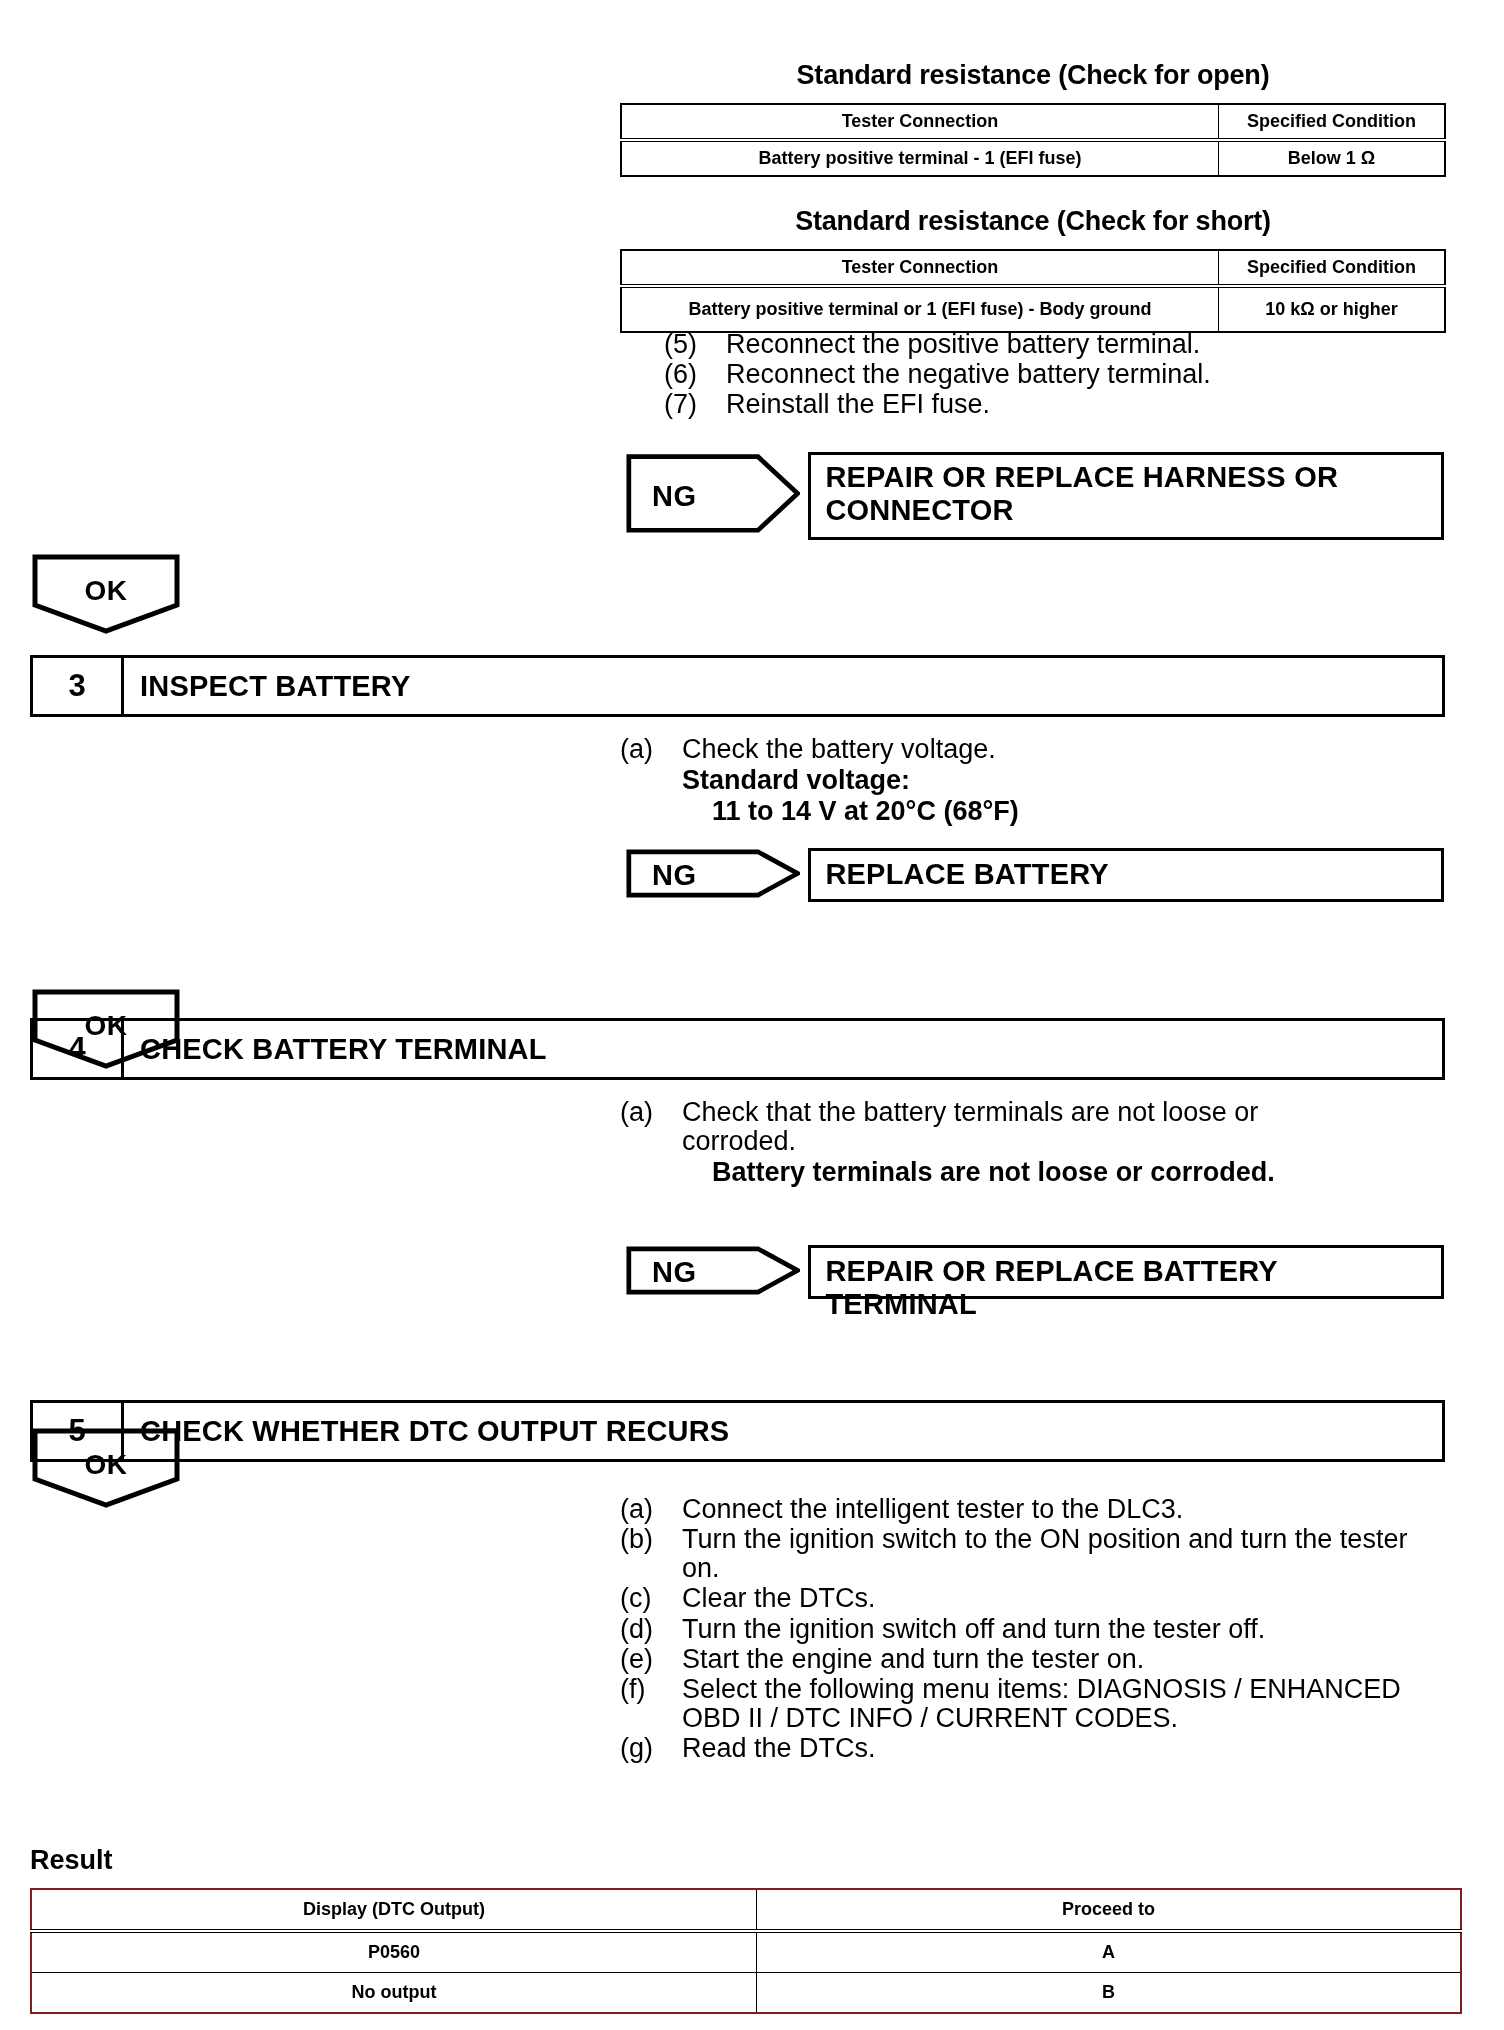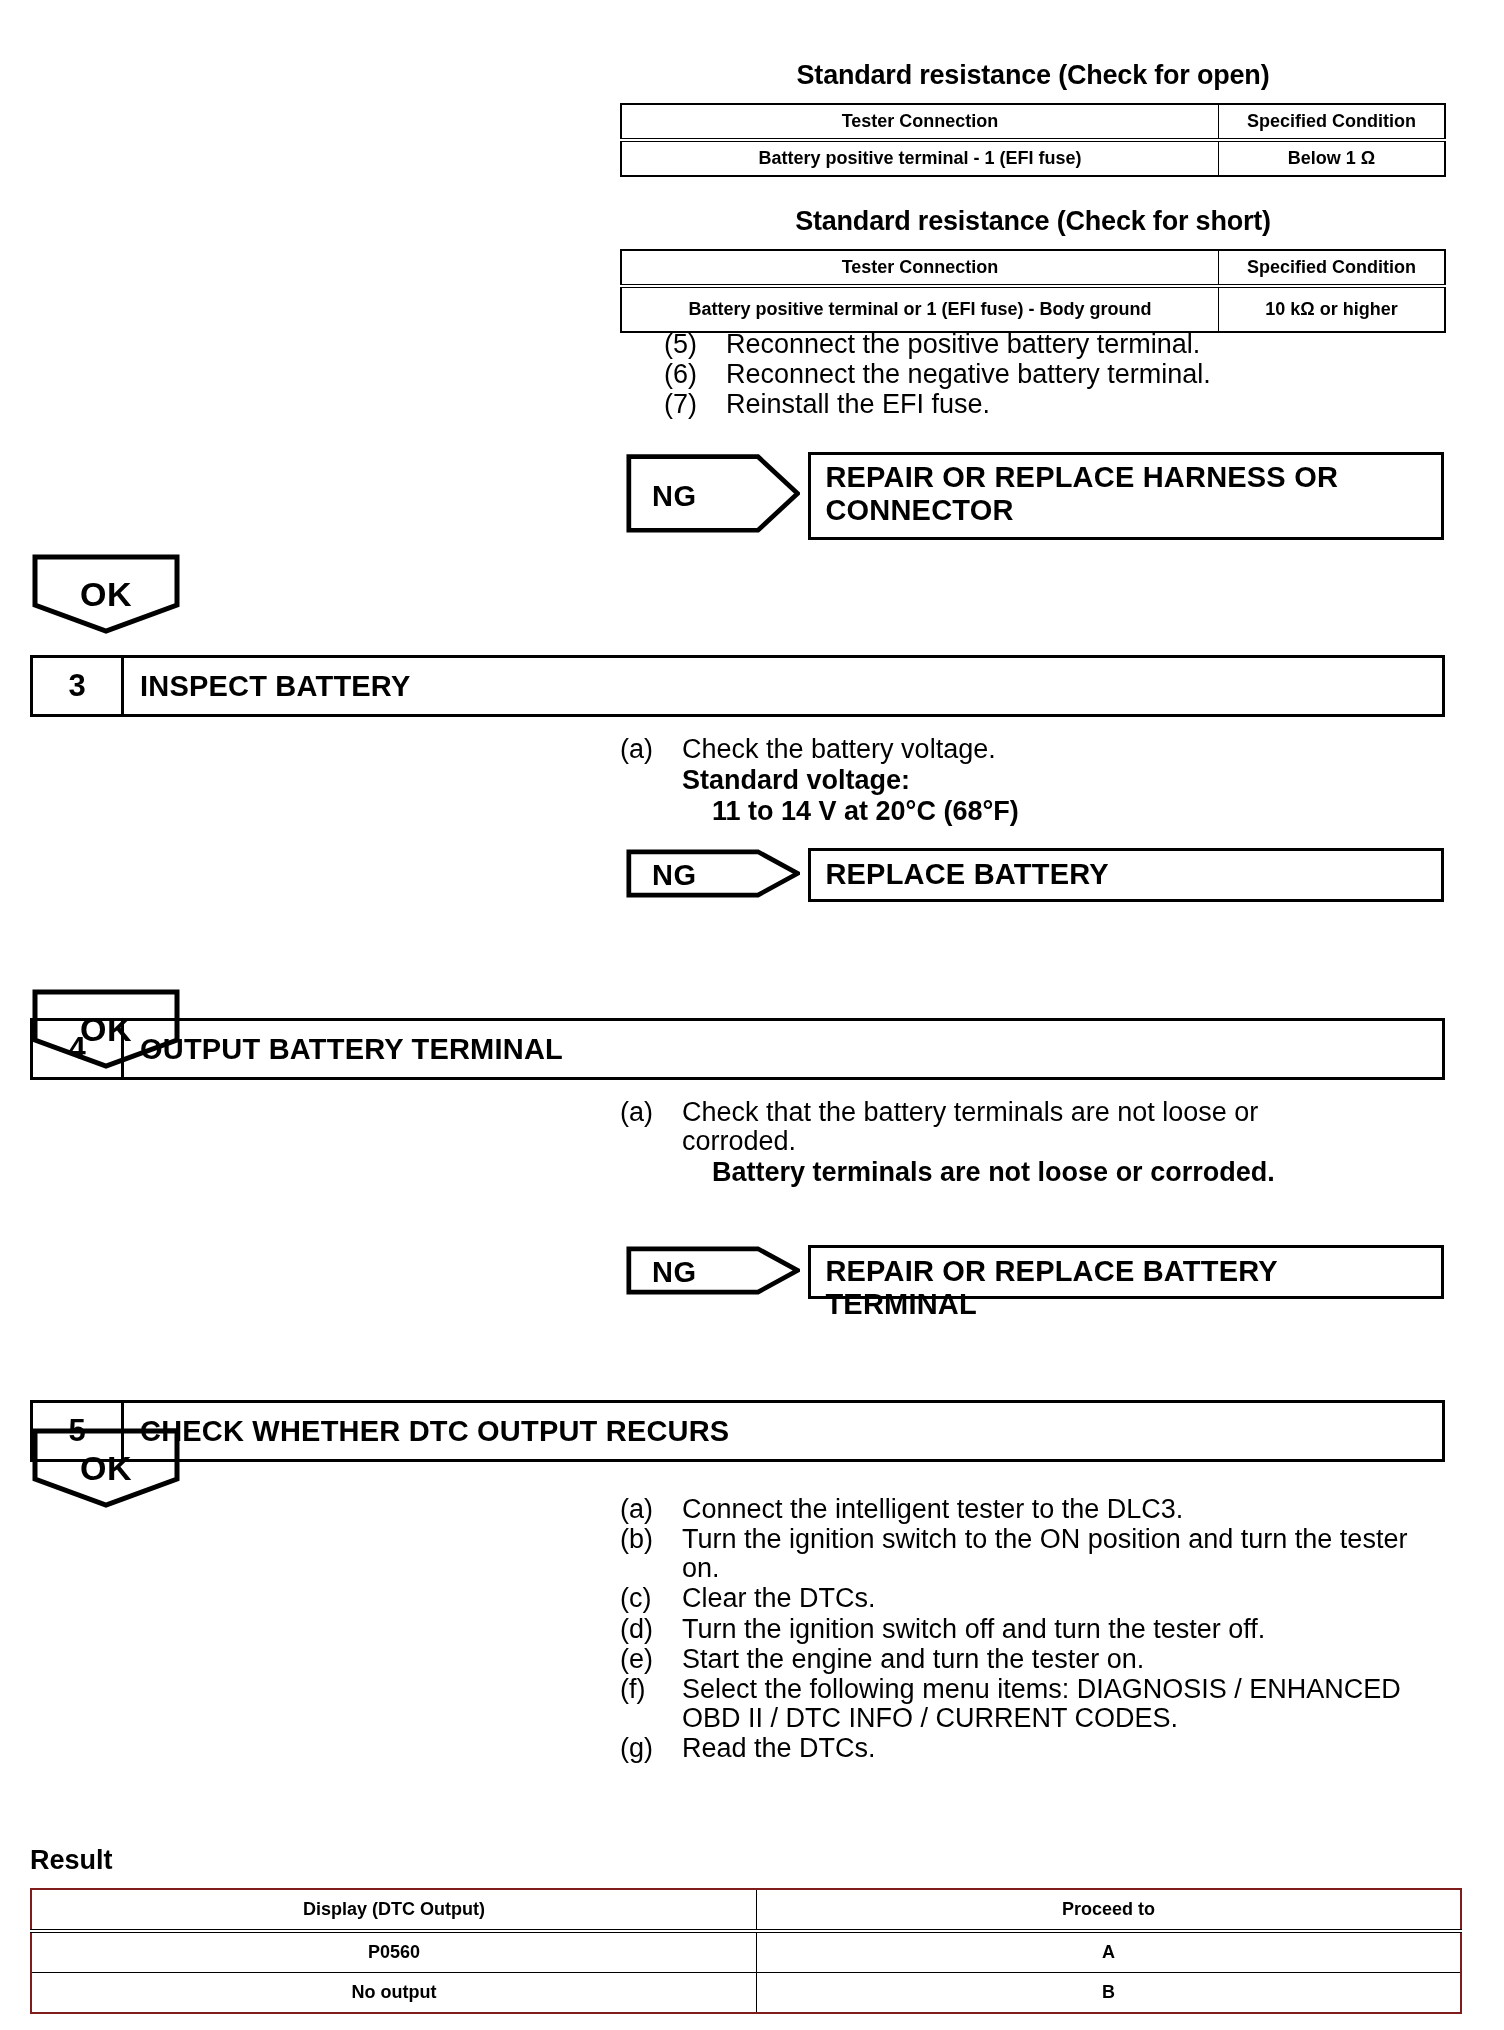--- a/index.html
+++ b/index.html
@@ -101,21 +101,21 @@
     position: relative;
     width: 148px;
     height: 76px;
   }
   .ok-tag .label {
     position: absolute;
     left: 0;
     right: 0;
     top: 22px;
     text-align: center;
-    font-size: 34px;
+    font-size: 28px;
     font-weight: bold;
     letter-spacing: 0.5px;
   }
 
   
   .step-bar {
     border: 3px solid #000;
     height: 56px;
     display: flex;
     align-items: center;
@@ -257,21 +257,21 @@
 
 <div class="abs ok-tag" style="left:32px; top:912px;">
   <svg viewBox="0 0 148 82" preserveAspectRatio="none" style="position:absolute; inset:0;">
     <polygon points="3,4 145,4 145,52 74,78 3,52" fill="none" stroke="#000" stroke-width="5"></polygon>
   </svg>
   <span class="label">OK</span>
 </div>
 
 <div class="abs step-bar" style="left:30px; top:1018px; width:1415px; height:62px;">
   <div class="num">4</div>
-  <div class="name">OUTPUT BATTERY TERMINAL</div>
+  <div class="name">CHECK BATTERY TERMINAL</div>
 </div>
 
 <div class="abs proc" style="left:620px; top:1098px; width:700px;">
   <div class="row">
     <span class="marker">(a)</span>
     <span class="txt">Check that the battery terminals are not loose or corroded.</span>
   </div>
   <div class="indent2 sub-bold" style="margin-top:2px;">Battery terminals are not loose or corroded.</div>
 </div>
 

